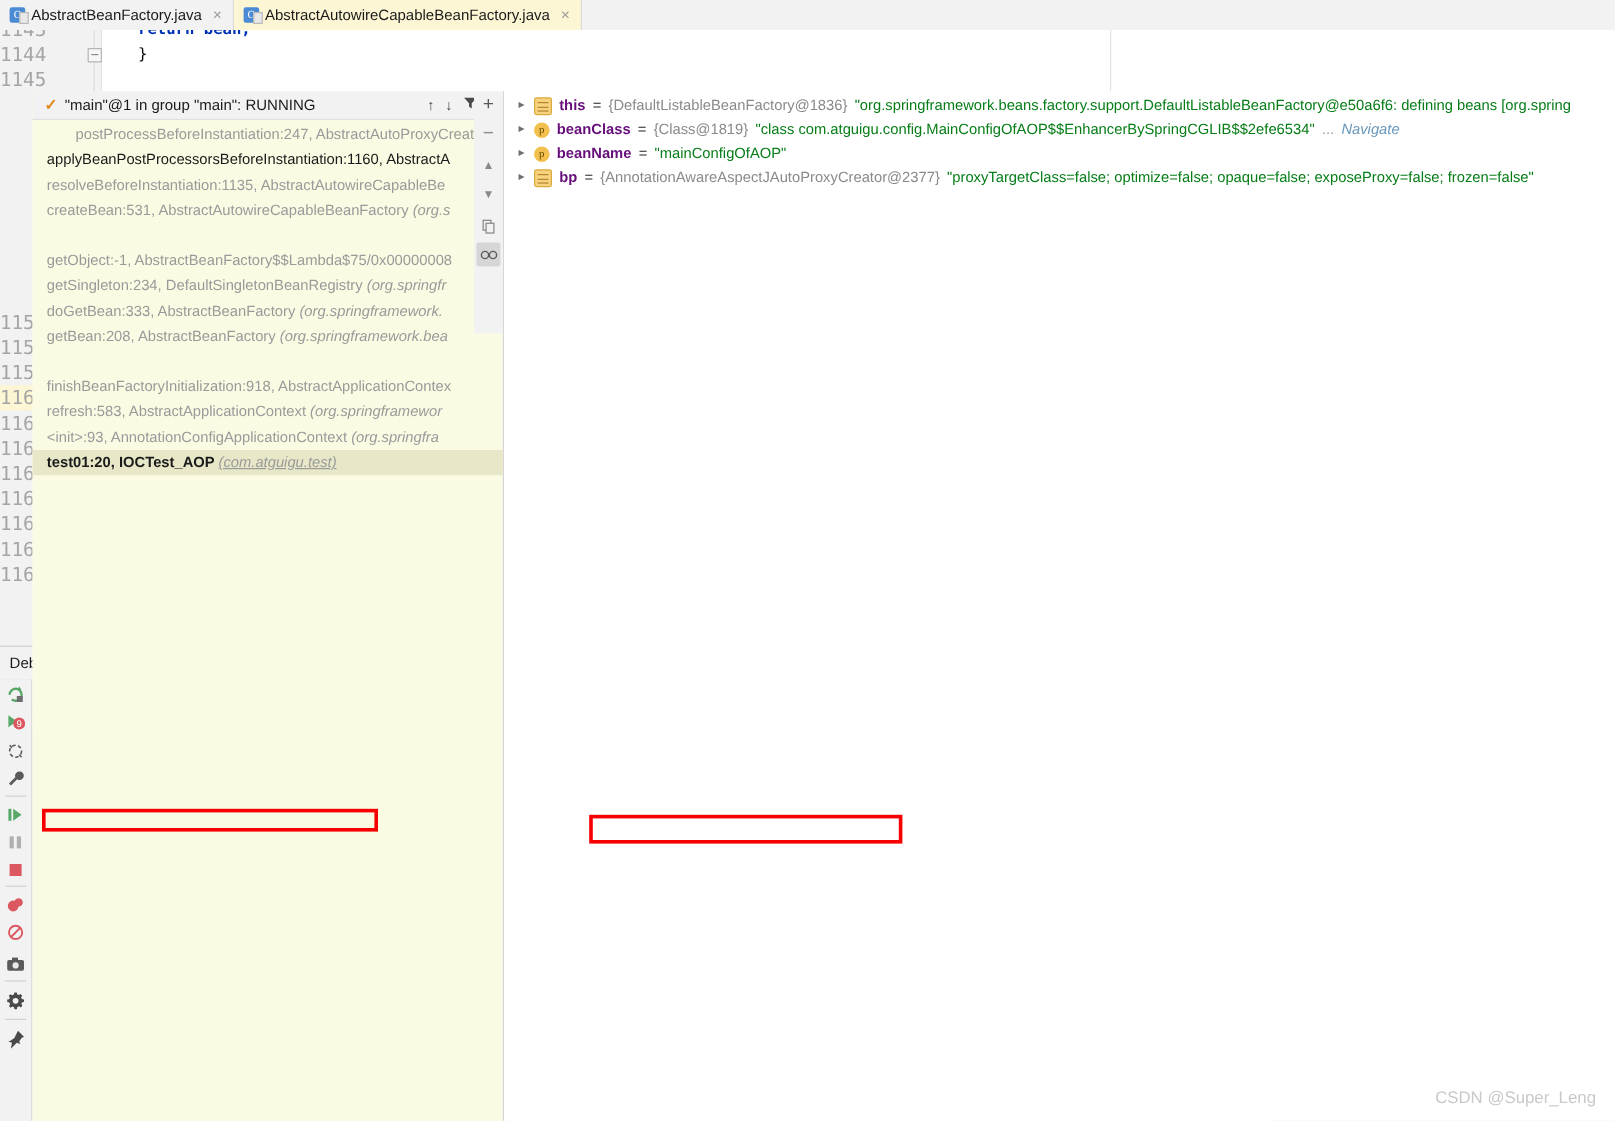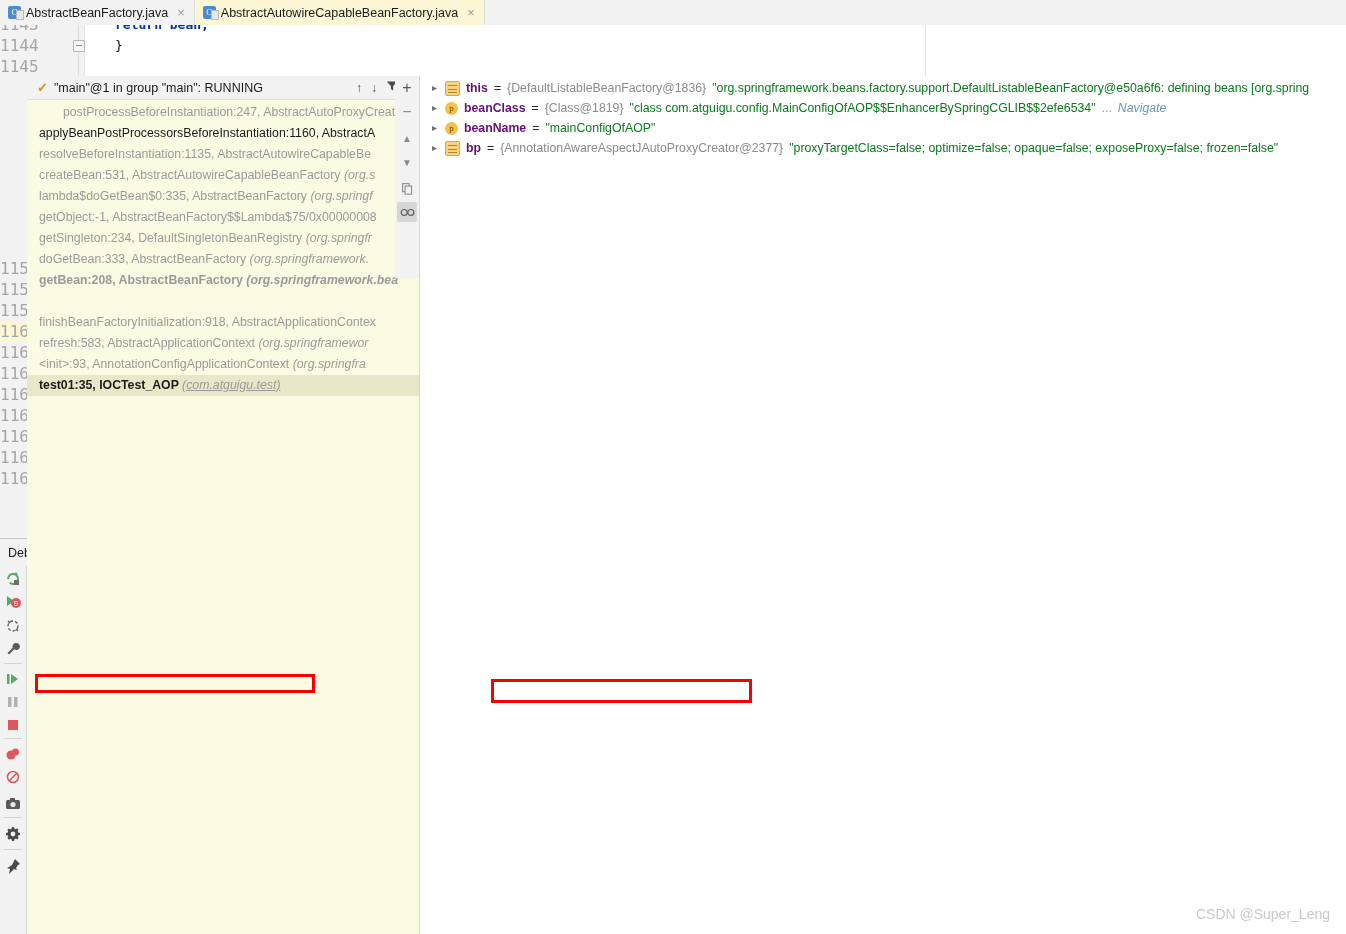--- a/index.html
+++ b/index.html
@@ -617,29 +617,28 @@
             </svg>
         </span>
         <span>▾</span>
       </span>
     </div>
 
     <div class="frame-row" style="top:26px;text-align:center;"><span>postProcessBeforeInstantiation:247, AbstractAutoProxyCreat</span></div>
     <div class="frame-row sel" style="top:47px;"><span>applyBeanPostProcessorsBeforeInstantiation:1160, AbstractA</span></div>
     <div class="frame-row" style="top:68px;"><span>resolveBeforeInstantiation:1135, AbstractAutowireCapableBe</span></div>
     <div class="frame-row" style="top:89px;"><span>createBean:531, AbstractAutowireCapableBeanFactory </span><span class="pkg">(org.s</span></div>
-    <div class="frame-row" style="top:110px;"><span>lambda$doGetBean$0:335, AbstractBeanFactory </span><span class="pkg">(org.springf</span></div>
     <div class="frame-row" style="top:131px;"><span>getObject:-1, AbstractBeanFactory$$Lambda$75/0x00000008</span></div>
     <div class="frame-row" style="top:152px;"><span>getSingleton:234, DefaultSingletonBeanRegistry </span><span class="pkg">(org.springfr</span></div>
     <div class="frame-row" style="top:173px;"><span>doGetBean:333, AbstractBeanFactory </span><span class="pkg">(org.springframework.</span></div>
-    <div class="frame-row" style="top:194px;font-weight:bold;"><span>getBean:208, AbstractBeanFactory </span><span class="pkg">(org.springframework.bea</span></div>
+    <div class="frame-row" style="top:194px;"><span>getBean:208, AbstractBeanFactory </span><span class="pkg">(org.springframework.bea</span></div>
     <div class="frame-row" style="top:236px;"><span>finishBeanFactoryInitialization:918, AbstractApplicationContex</span></div>
     <div class="frame-row" style="top:257px;"><span>refresh:583, AbstractApplicationContext </span><span class="pkg">(org.springframewor</span></div>
     <div class="frame-row" style="top:278px;"><span>&lt;init&gt;:93, AnnotationConfigApplicationContext </span><span class="pkg">(org.springfra</span></div>
-    <div class="frame-row last" style="top:299px;"><span style="font-weight:600;">test01:35, IOCTest_AOP </span><span class="pkg" style="color:#9a9a9a;text-decoration:underline;">(com.atguigu.test)</span></div>
+    <div class="frame-row last" style="top:299px;"><span style="font-weight:600;">test01:20, IOCTest_AOP </span><span class="pkg" style="color:#9a9a9a;text-decoration:underline;">(com.atguigu.test)</span></div>
   </div>
 
   <div class="frames-ctrl">
     <div class="fbtn" style="top:0px;font-size:16px;color:#5a5a5a;">+</div>
     <div class="fbtn" style="top:24px;font-size:16px;">−</div>
     <div class="fbtn" style="top:50px;font-size:10px;">▲</div>
     <div class="fbtn" style="top:74px;font-size:10px;">▼</div>
     <div class="fbtn" style="top:100px;">
       <svg width="13" height="13" viewBox="0 0 16 16">
           <rect x="2" y="2" width="8" height="10" fill="none" stroke="#8a8a8a" stroke-width="1.3"></rect>

